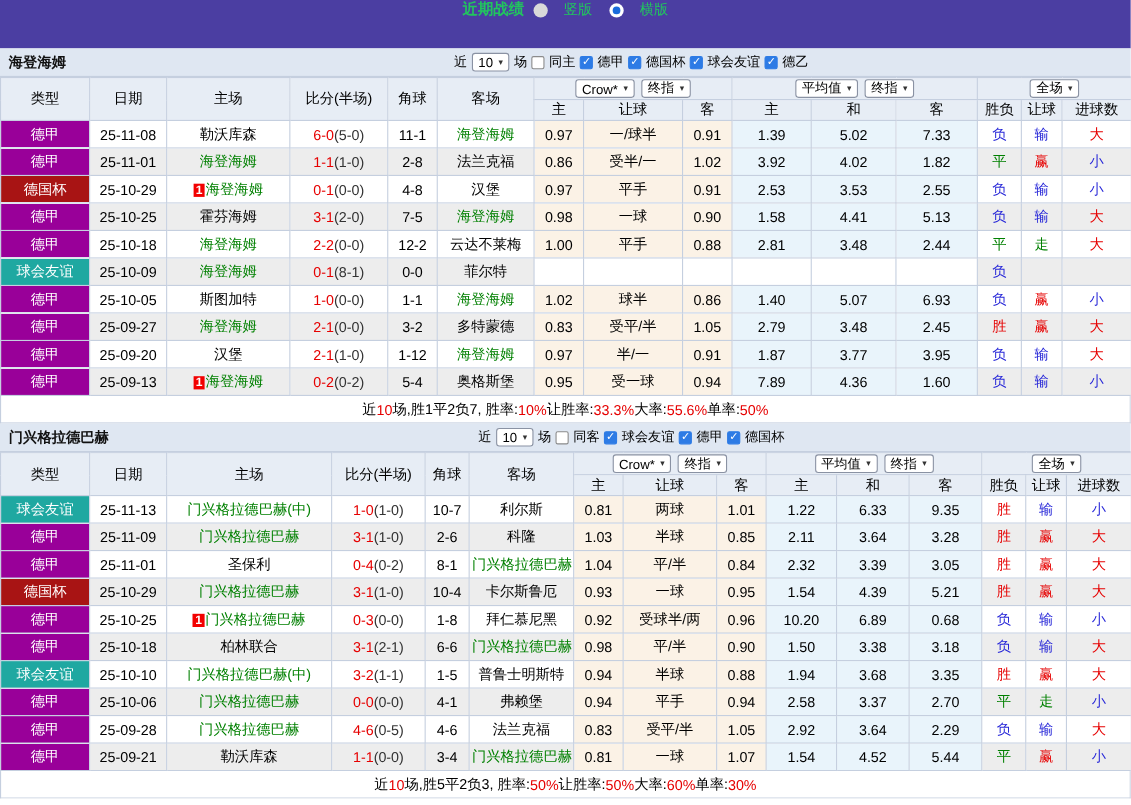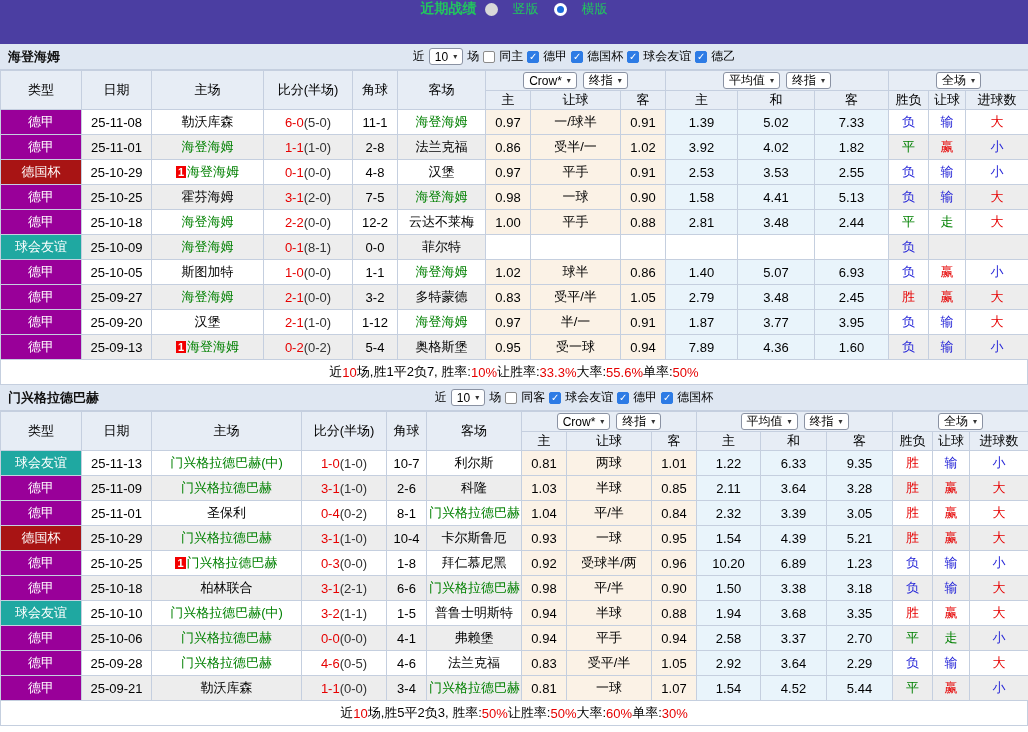--- a/index.html
+++ b/index.html
@@ -499,21 +499,21 @@
             <td>25-10-25</td>
             <td><span class="red1">1</span><span class="self">门兴格拉德巴赫</span></td>
             <td><span class="score-main">0-3</span><span class="score-half">(0-0)</span></td>
             <td>1-8</td>
             <td><span>拜仁慕尼黑</span></td>
             <td class="odds">0.92</td>
             <td class="odds">受球半/两</td>
             <td class="odds">0.96</td>
             <td class="avgc">10.20</td>
             <td class="avgc">6.89</td>
-            <td class="avgc">1.23</td>
+            <td class="avgc">0.68</td>
             <td><span class="cbl">负</span></td>
             <td><span class="cbl">输</span></td>
             <td><span class="cbl">小</span></td>
           </tr>
           <tr>
             <td class="lg-cell" style="background: rgb(153, 0, 153);">德甲</td>
             <td class="stripe">25-10-18</td>
             <td class="stripe"><span>柏林联合</span></td>
             <td class="stripe"><span class="score-main">3-1</span><span class="score-half">(2-1)</span></td>
             <td class="stripe">6-6</td>

